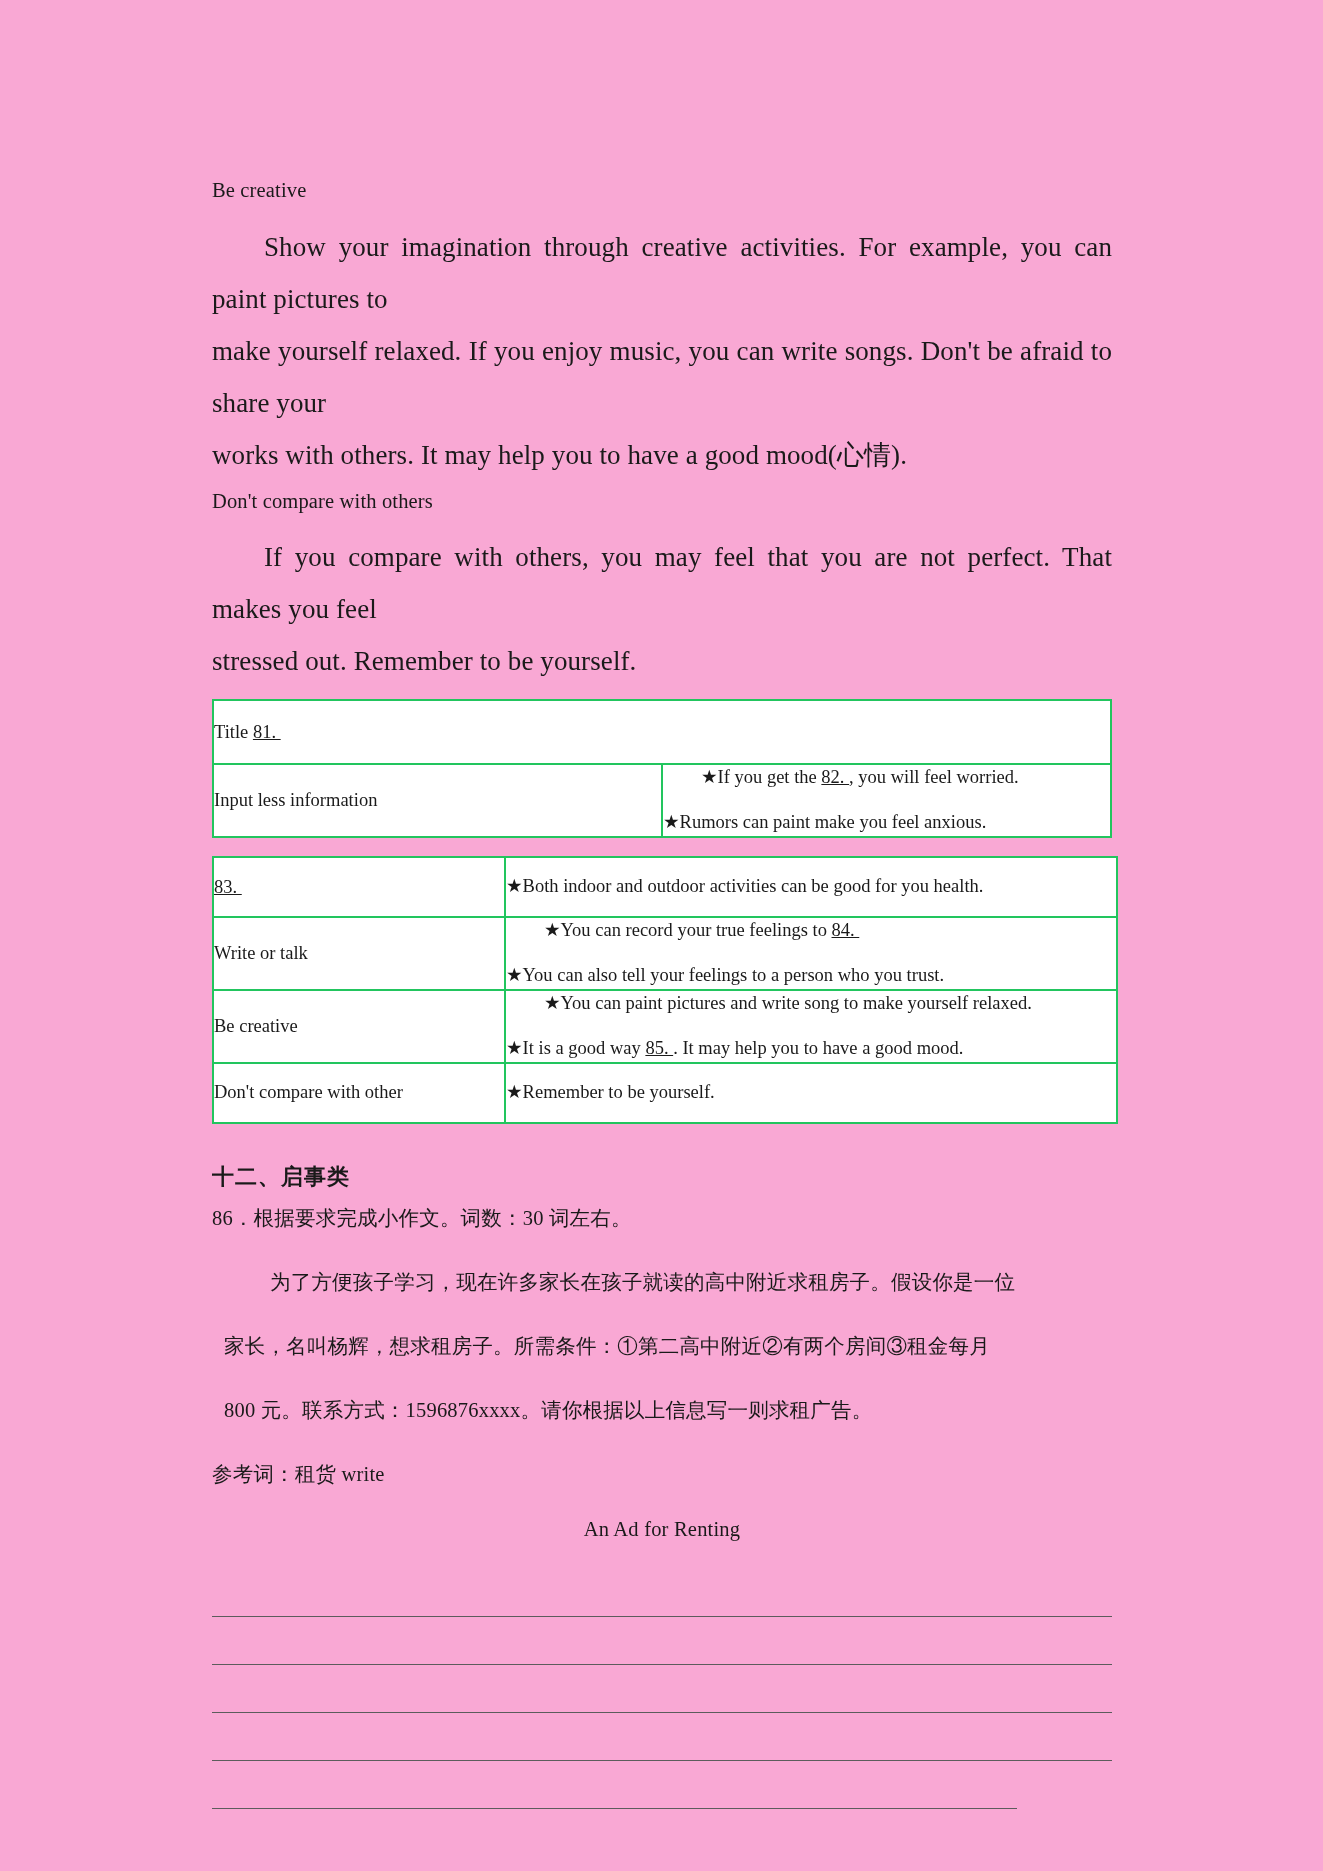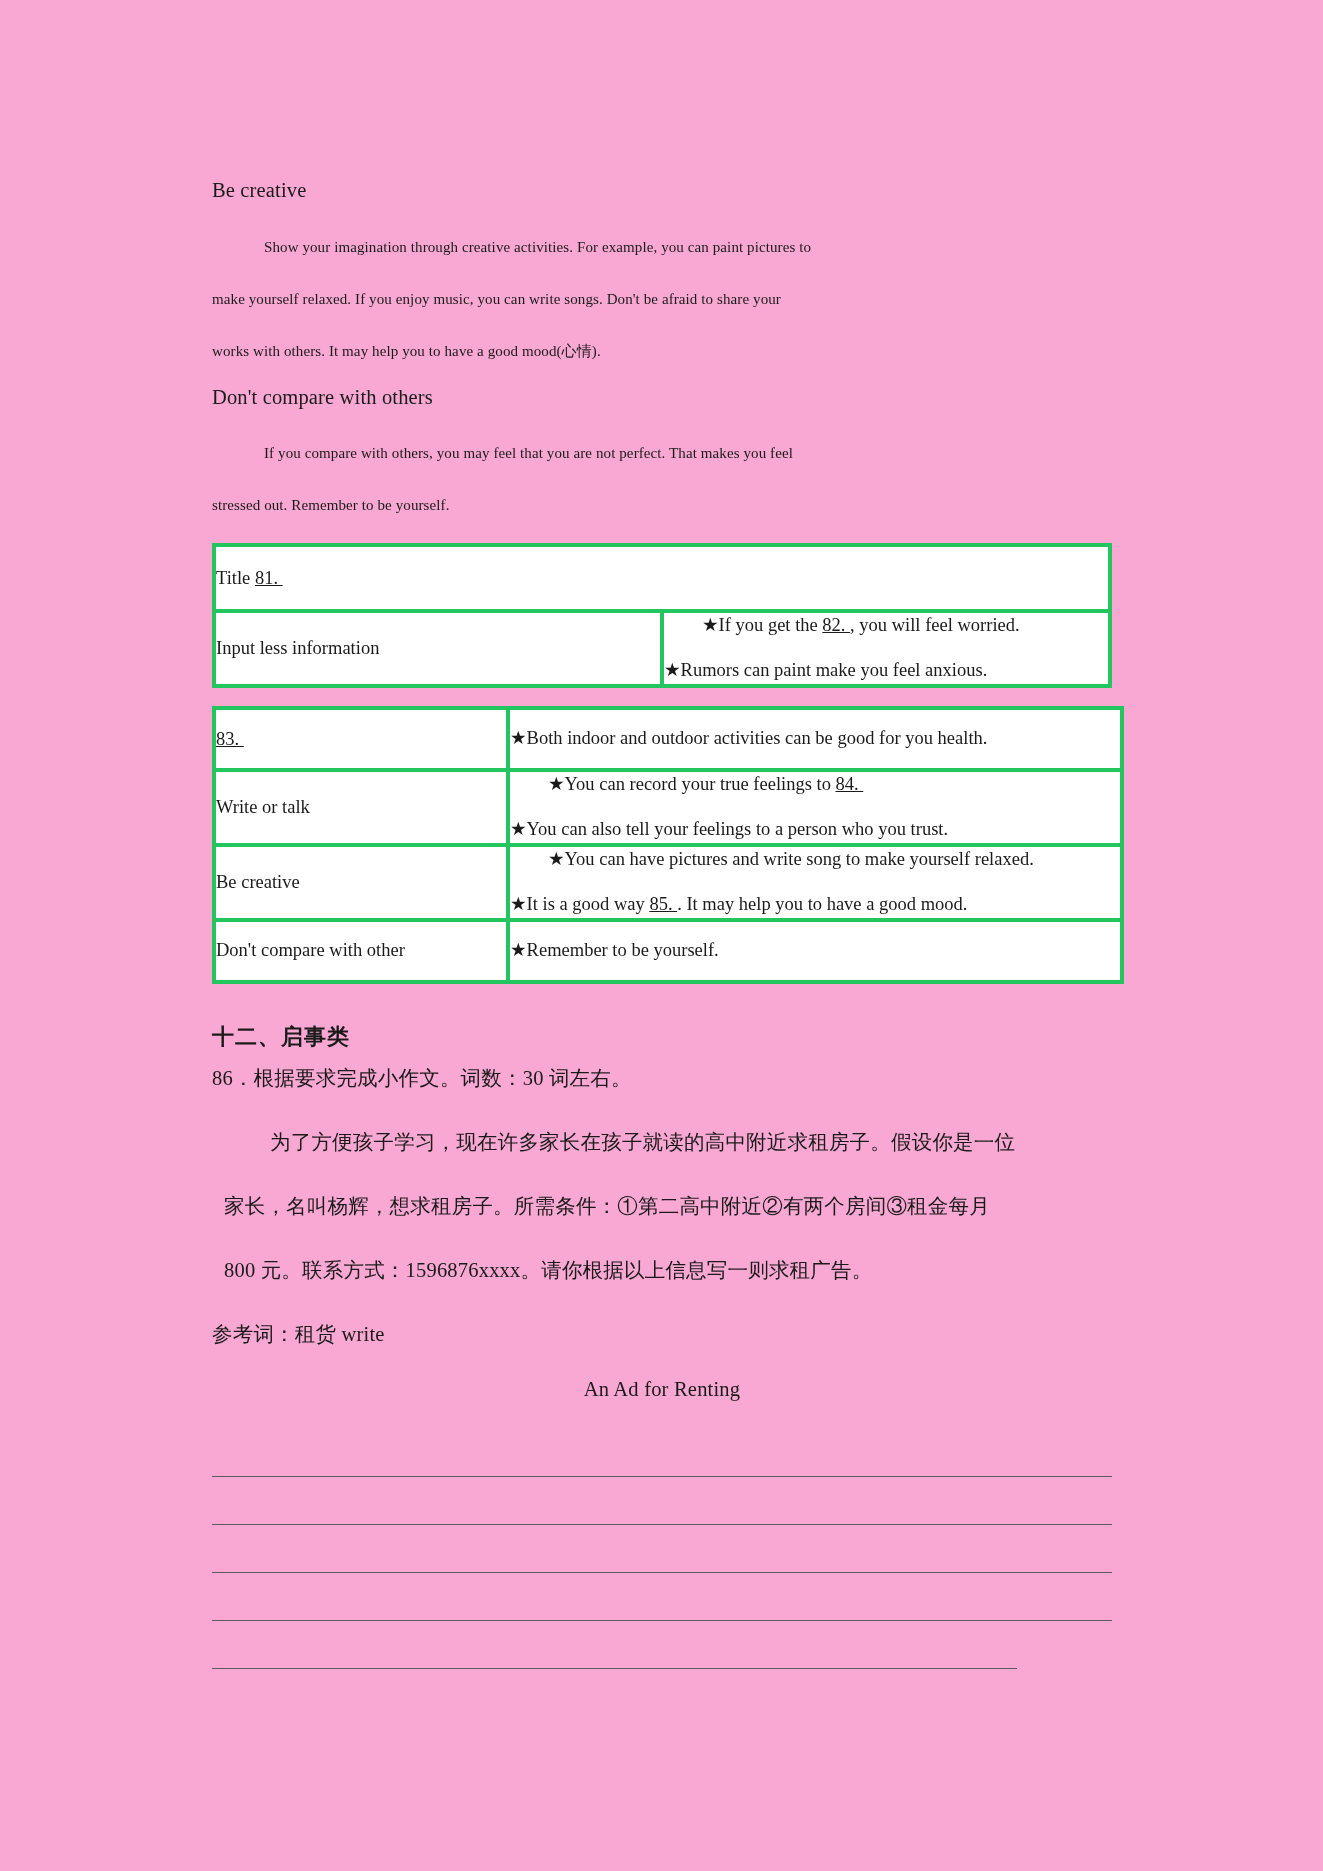--- a/index.html
+++ b/index.html
@@ -30,41 +30,41 @@
   }
 
   
   .sub-head {
     font-size: 20.5px;
     line-height: 1.25;
     margin: 0 0 17px 0;
     letter-spacing: .15px;
   }
   .para {
-    font-size: 15px;
+    font-size: 27px;
     line-height: 52px;
     margin: 0 0 0 0;
     text-indent: 52px;
     text-align: justify;
     letter-spacing: .1px;
   }
   .para.cont { text-indent: 0; }
 
   .gap-12 { height: 12px; }
 
   
   table.chart {
     border-collapse: collapse;
     width: 900px;
     table-layout: fixed;
     margin: 0;
     background: #fff;
   }
   table.chart td {
-    border: 4px solid #22c55e;
+    border: 2px solid #22c55e;
     vertical-align: middle;
     font-size: 18.5px;
     line-height: 1.35;
     padding: 0;
   }
   .cell-pad-left {
     padding: 14px 10px 14px 48px;
   }
   .cell-pad-right {
     padding: 12px 10px 12px 42px;
@@ -191,21 +191,21 @@
             <p class="bullet-line first"><span>★You can record your true feelings to </span><span class="blank">84. </span></p>
             <p class="bullet-line">★You can also tell your feelings to a person who you trust.</p>
           </td>
         </tr>
 
         <tr>
           <td class="col-left cell-pad-left">
             <span>Be creative</span>
           </td>
           <td class="col-right cell-pad-right">
-            <p class="bullet-line first">★You can have pictures and write song to make yourself relaxed.</p>
+            <p class="bullet-line first">★You can paint pictures and write song to make yourself relaxed.</p>
             <p class="bullet-line"><span>★It is a good way </span><span class="blank">85. </span><span>. It may help you to have a good mood.</span></p>
           </td>
         </tr>
 
         <tr>
           <td class="col-left cell-pad-left" style="height:58px;">
             <span>Don't compare with other</span>
           </td>
           <td class="col-right cell-pad-right" style="height:58px;">
             <p class="bullet-line only">★Remember to be yourself.</p>

